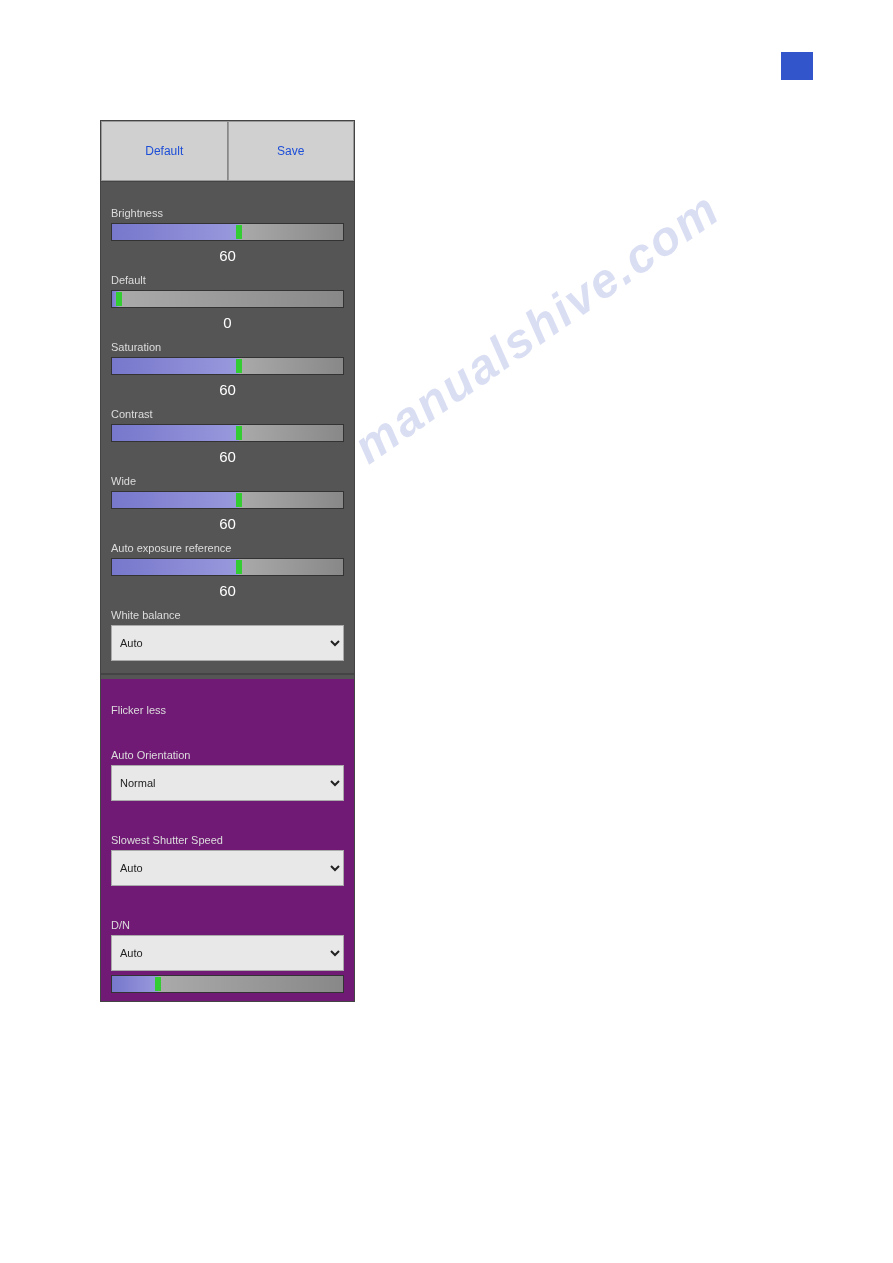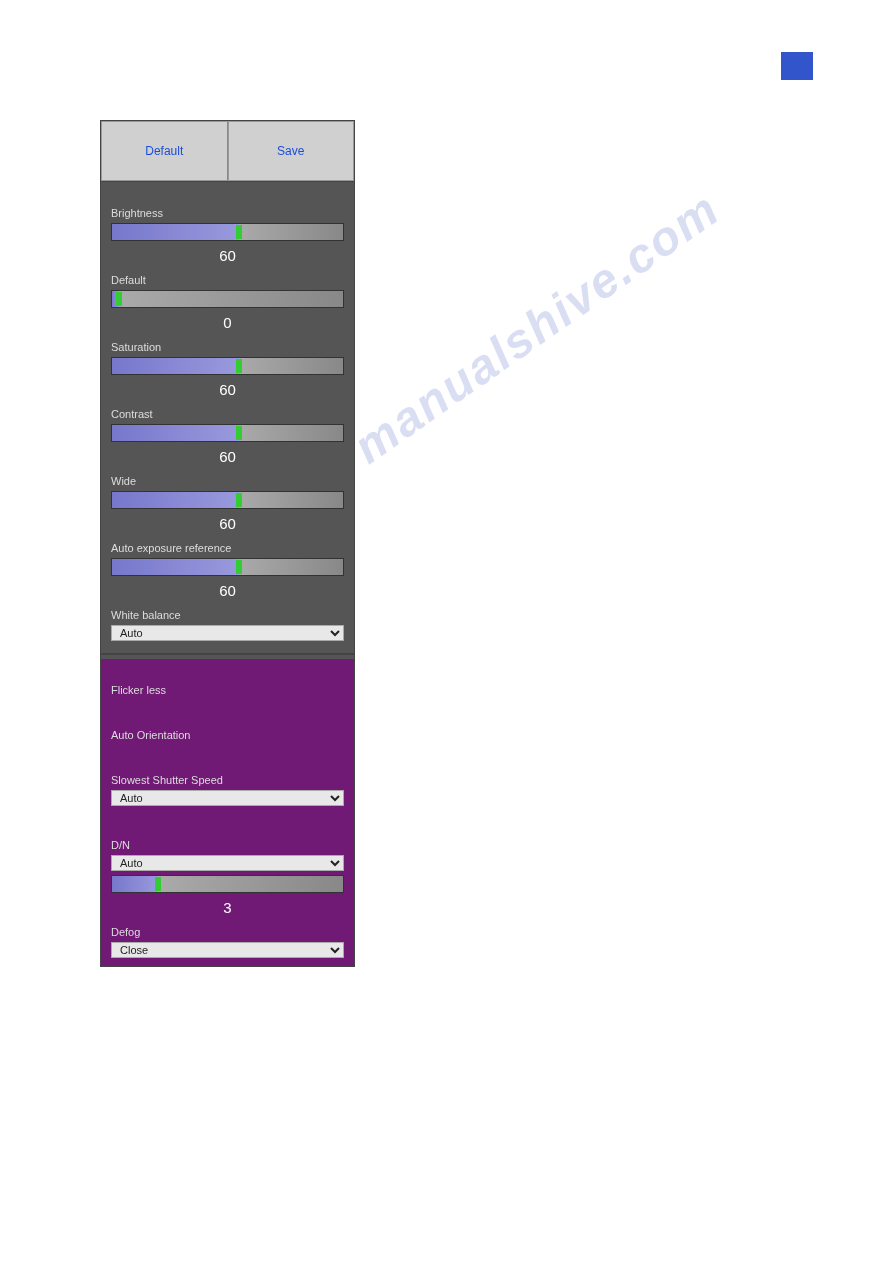--- a/index.html
+++ b/index.html
@@ -123,21 +123,21 @@
     }
 
     .divider {
       height: 2px;
       background: #444;
       margin: 4px 0;
     }
 
     select {
       width: 100%;
-      padding: 0 4px;
+      padding: 10px 4px;
       background: #e8e8e8;
       border: 1px solid #aaa;
       font-size: 11px;
       color: #222;
       appearance: auto;
       cursor: pointer;
       margin-bottom: 4px;
     }
 
     select:disabled {
@@ -277,20 +277,26 @@
   </div>
 
   <div class="divider"></div>
 
   <div class="panel-section-alt">
     <div class="section-label">Flicker less</div>
   </div>
 
   <div class="panel-section-alt">
     <div class="section-label">Auto Orientation</div>
+    <select>
+      <option>Normal</option>
+      <option>Flip</option>
+      <option>Mirror</option>
+      <option>Flip+Mirror</option>
+    </select>
   </div>
 
   <div class="panel-section-alt">
     <div class="section-label">Slowest Shutter Speed</div>
     <select>
       <option>Auto</option>
       <option>1/30</option>
       <option>1/15</option>
       <option>1/8</option>
       <option>1/4</option>
@@ -309,23 +315,14 @@
     </select>
     <div class="slider-container slider-dn">
       <div class="slider-fill"></div>
       <div class="slider-remainder"></div>
       <div class="slider-thumb"></div>
       <div class="slider-value">3</div>
     </div>
   </div>
 
 
-  <div class="panel-section-alt">
-    <div class="section-label">Defog</div>
-    <select>
-      <option>Close</option>
-      <option>Low</option>
-      <option>Medium</option>
-      <option>High</option>
-    </select>
-  </div>
 
 </div>
 
 </body></html>

